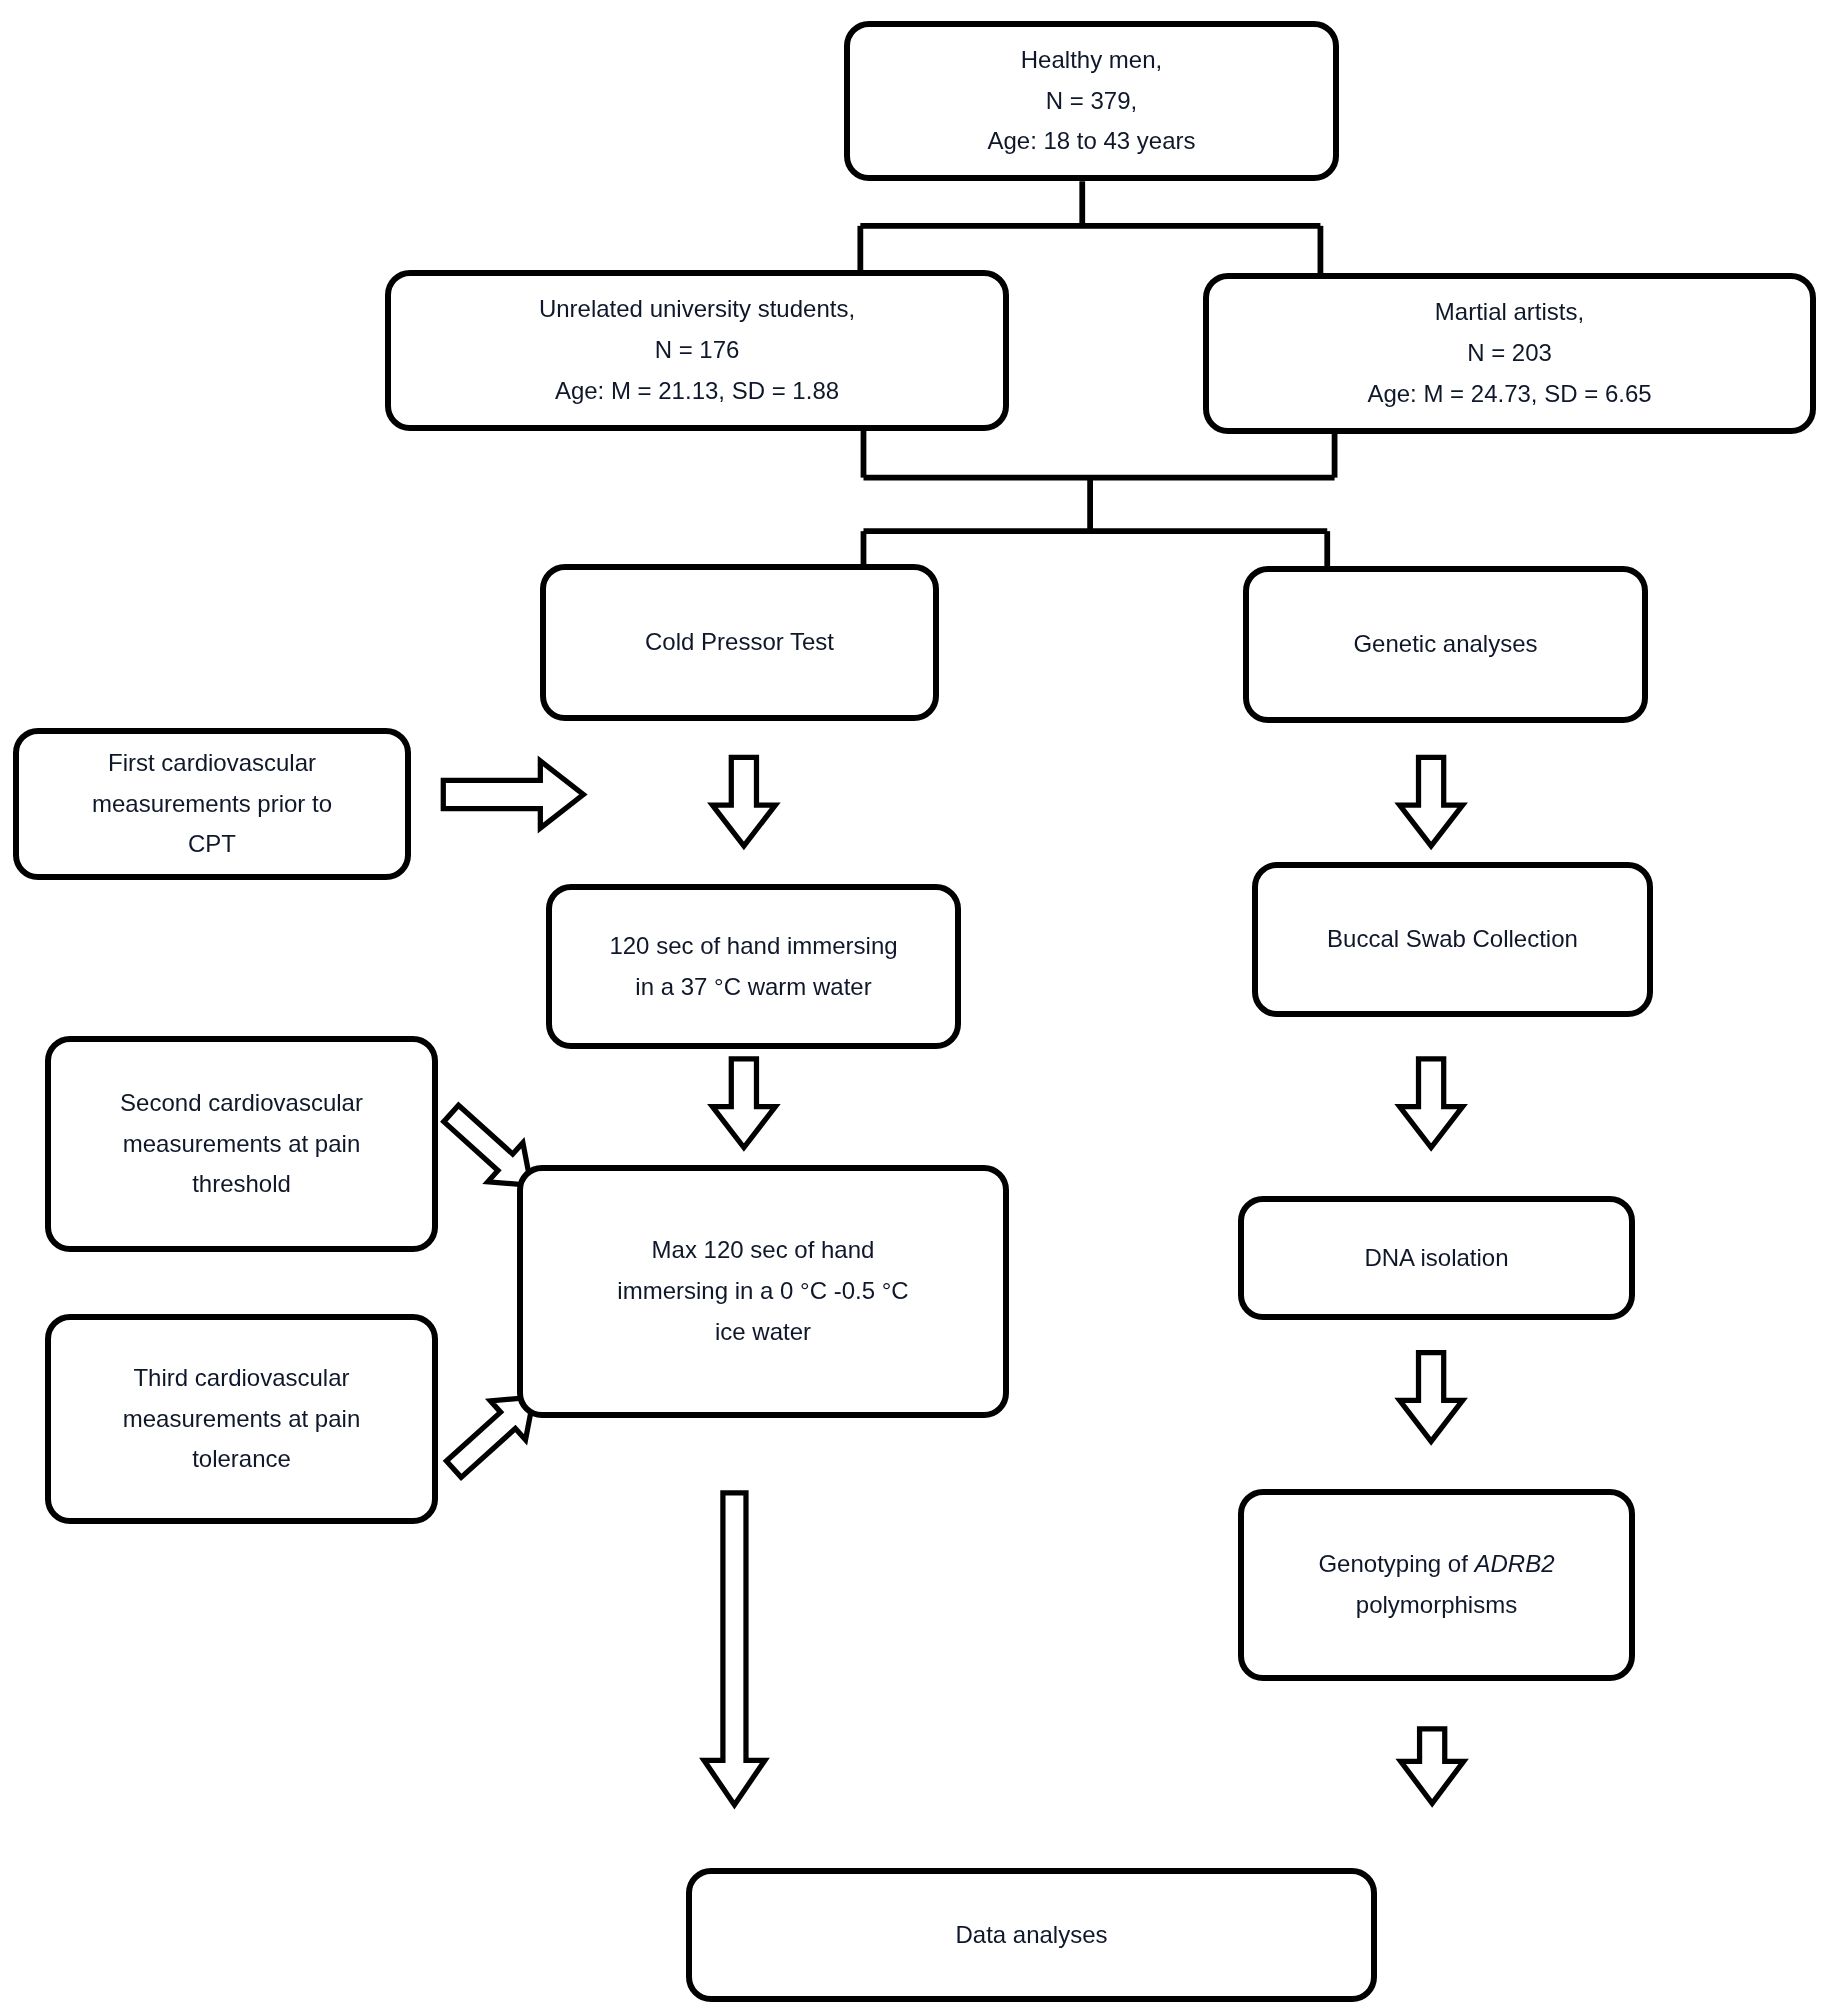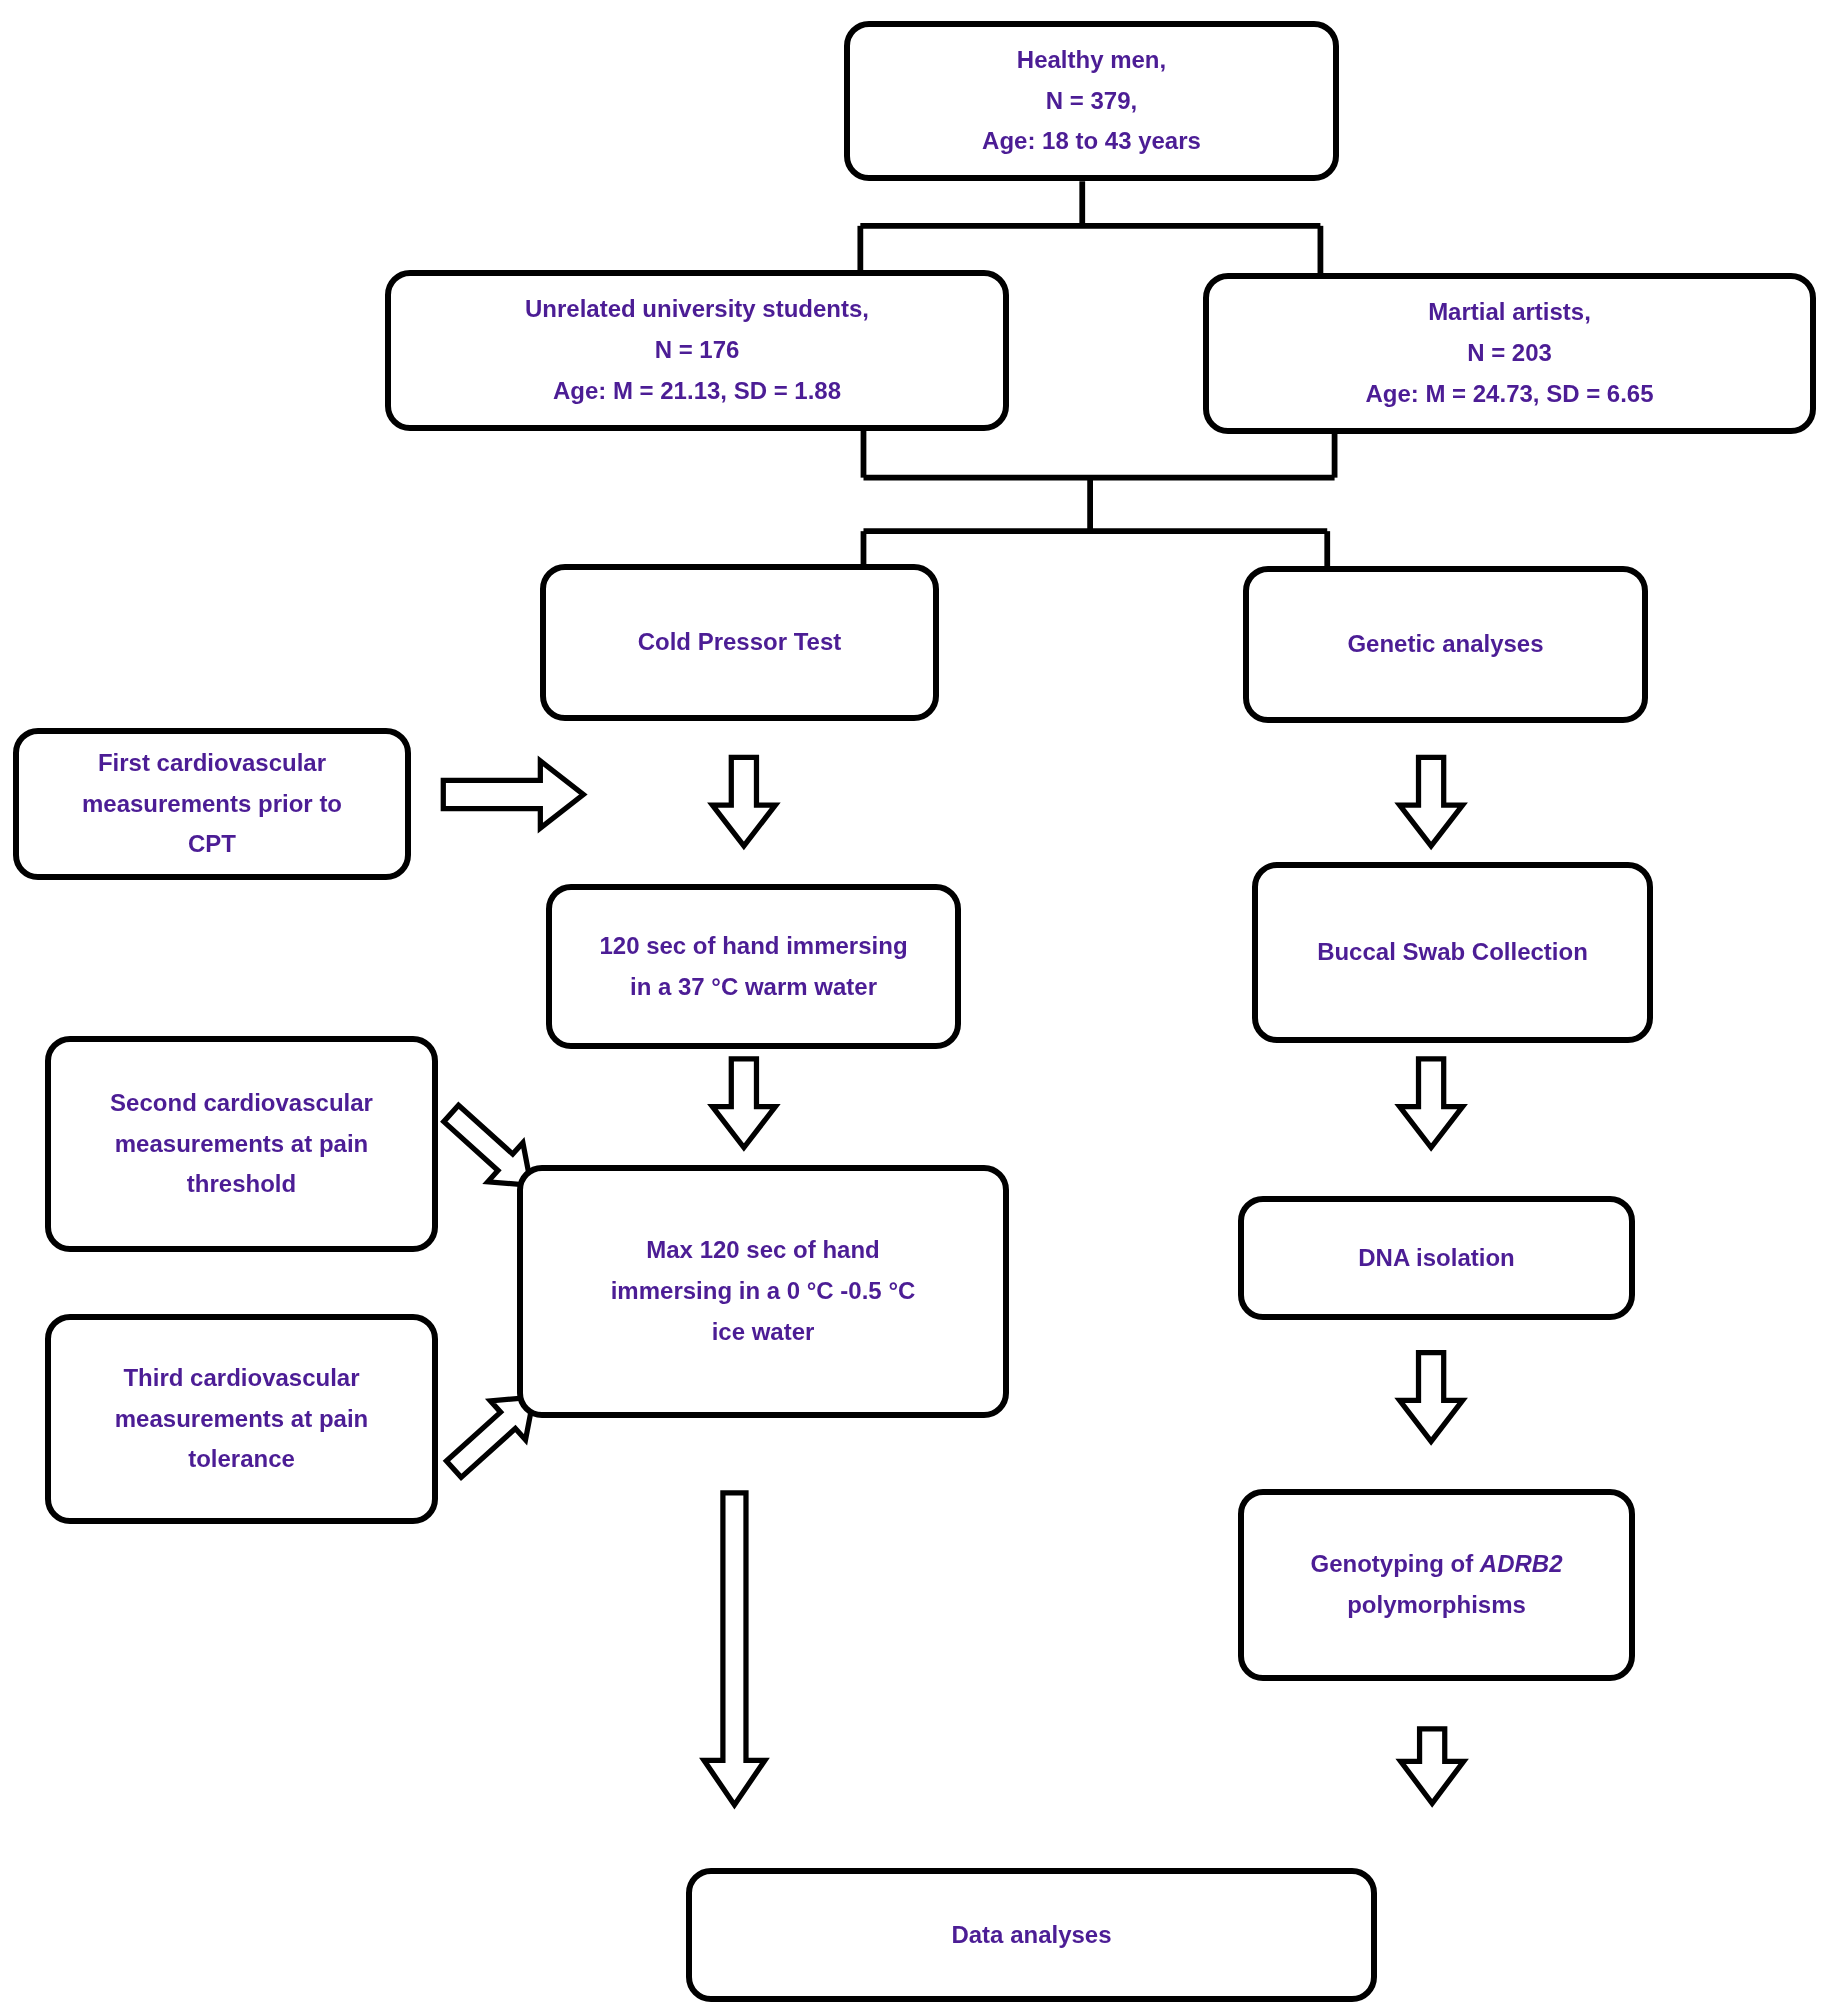--- a/index.html
+++ b/index.html
@@ -22,24 +22,24 @@
   .node {
     position: absolute;
     box-sizing: border-box;
     border: 6.8px solid #000000;
     border-radius: 25px;
     background: #ffffff;
     display: flex;
     align-items: center;
     justify-content: center;
     text-align: center;
-    font-weight: 700;
+    font-weight: 400;
     font-size: 24px;
     line-height: 1.7;
-    color: #4c1d95;
+    color: #0f172a;
     padding: 5.2px 9.4px;
   }
   .node .label {
     white-space: pre-line;
   }
   .gene-italic { font-style: italic; }
 </style>
 </head>
 <body>
 
@@ -109,21 +109,21 @@
     <div class="label">First cardiovascular
 measurements prior to
 CPT</div>
   </div>
 
   <div class="node" style="left:546px; top:884px; width:415px; height:165px;">
     <div class="label">120 sec of hand immersing
 in a 37 °C warm water</div>
   </div>
 
-  <div class="node" style="left:1252px; top:862px; width:401px; height:181px;">
+  <div class="node" style="left:1252px; top:862px; width:401px; height:155px;">
     <div class="label">Buccal Swab Collection</div>
   </div>
 
   <div class="node" style="left:45px; top:1036px; width:393px; height:216px;">
     <div class="label">Second cardiovascular
 measurements at pain
 threshold</div>
   </div>
 
   <div class="node" style="left:517px; top:1165px; width:492px; height:253px;">

